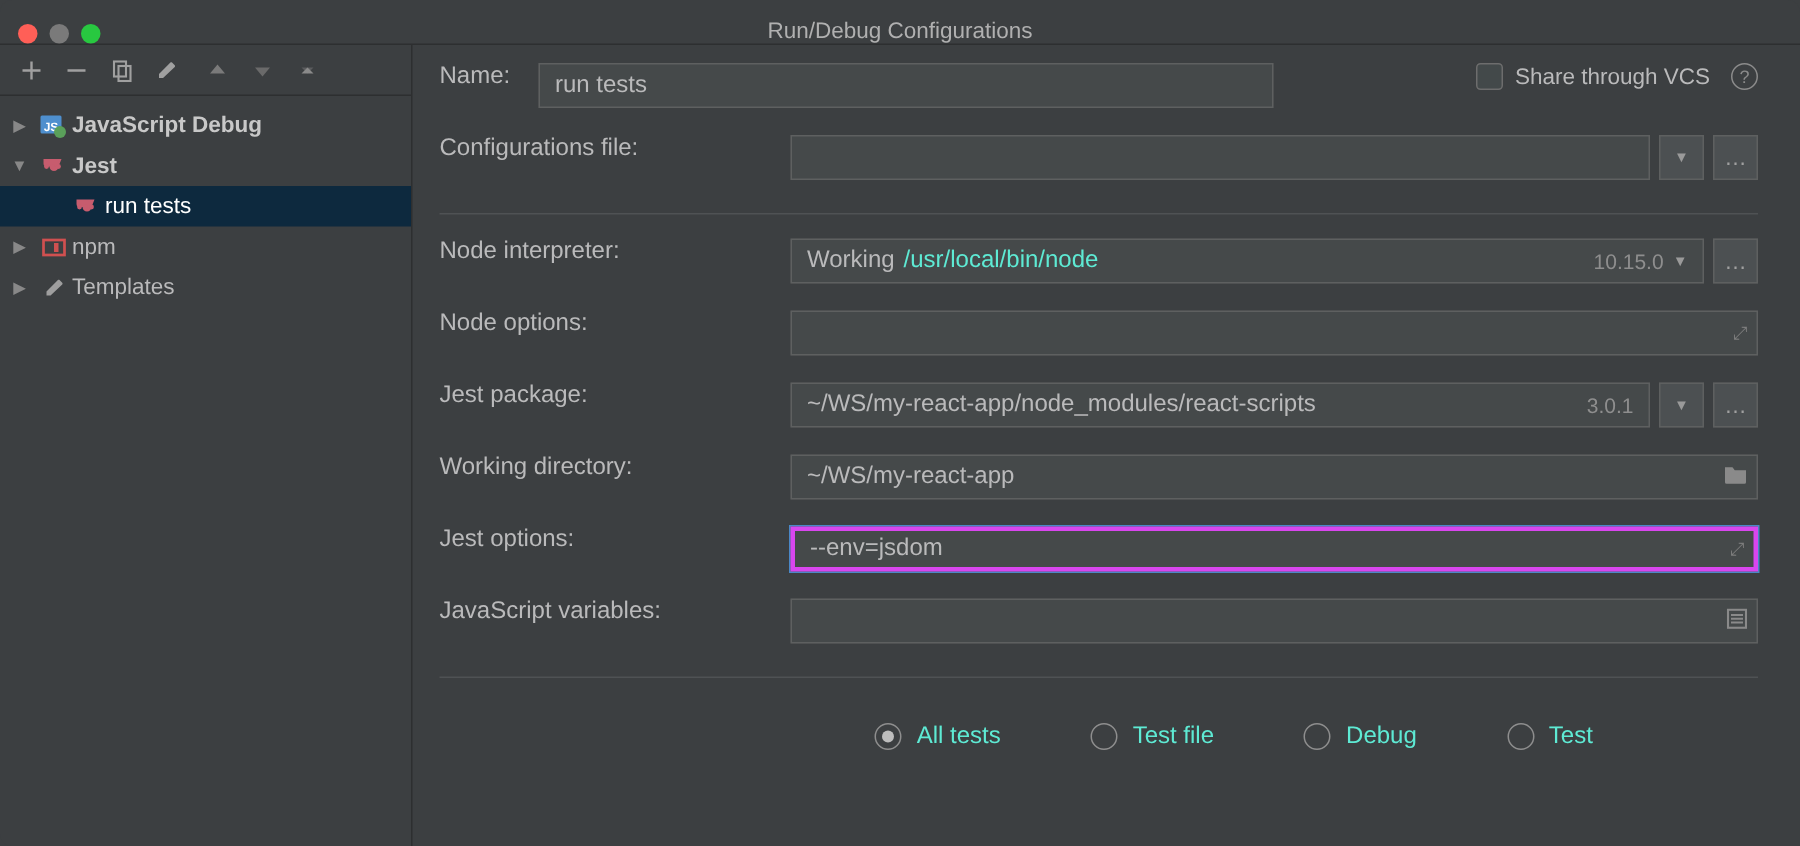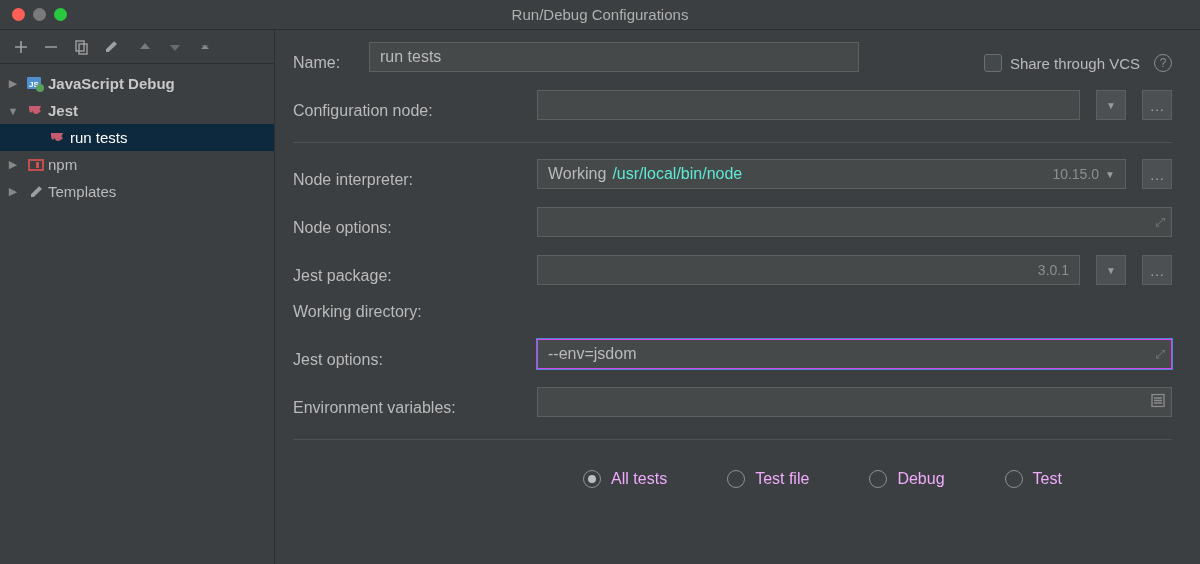--- a/index.html
+++ b/index.html
@@ -12,21 +12,21 @@
     height: 564px;
     overflow: hidden;
     border-radius: 8px;
   }
   
   .titlebar {
     height: 30px;
     background: #3c3f41;
     border-bottom: 1px solid #2d2f30;
     display: flex;
-    align-items: center;
+    align-items: flex-end;
     position: relative;
   }
   .traffic {
     display: flex;
     gap: 8px;
     padding-left: 12px;
   }
   .traffic span {
     width: 13px; height: 13px; border-radius: 50%;
     display: inline-block;
@@ -100,23 +100,23 @@
   .child { padding-left: 46px; }
   
   .main {
     flex: 1;
     padding: 12px 28px 0 18px;
     display: flex;
     flex-direction: column;
   }
   .row {
     display: flex;
-    align-items: flex-end;
+    align-items: flex-start;
     margin-bottom: 18px;
-    gap: 16px;
+    gap: 6px;
   }
   .lbl {
     width: 228px;
     color: #bababb;
     font-size: 16px;
   }
   .lbl.short { width: 60px; }
   .field {
     flex: 1;
     height: 30px;
@@ -124,21 +124,21 @@
     border: 1px solid #5e6060;
     display: flex;
     align-items: center;
     padding: 0 10px;
     color: #bababb;
     font-size: 16px;
     position: relative;
   }
   .field.empty { color: #7a7a7a; }
   .field.focused {
-    border: 1px solid #d946ef;
+    border: 3px solid #d946ef;
     box-shadow: 0 0 0 1px #4a88c7;
   }
   .field .hint { color: #5eead4; margin-left: 6px; }
   .field .right {
     margin-left: auto;
     color: #8e8e8e;
     font-size: 14px;
     display: flex;
     align-items: center;
     gap: 6px;
@@ -176,21 +176,21 @@
     border-radius: 50%;
     display: flex; align-items: center; justify-content: center;
     font-size: 12px; color: #8b8b8b;
     margin-left: 6px;
   }
   .radio-row {
     display: flex;
     gap: 60px;
     justify-content: center;
     padding: 14px 0 0 180px;
-    color: #f0abfc;
+    color: #5eead4;
     font-size: 16px;
   }
   .radio {
     display: flex; align-items: center; gap: 10px;
     cursor: pointer;
   }
   .radio-circle {
     width: 18px; height: 18px;
     border: 1.5px solid #8e8e8e;
     border-radius: 50%;
@@ -341,21 +341,21 @@
         <span>run tests</span>
       </div>
       <div class="check-row">
         <div class="checkbox"></div>
         <span>Share through VCS</span>
         <div class="help">?</div>
       </div>
     </div>
 
     <div class="row">
-      <span class="lbl">Configuration node:</span>
+      <span class="lbl">Configurations file:</span>
       <div class="field empty">
         <span></span>
       </div>
       <div class="mini-btn dd">
           <span class="dd-arrow">▼</span>
         </div>
       <div class="mini-btn">…</div>
     </div>
 
     <div class="sep"></div>
@@ -377,44 +377,53 @@
       <span class="lbl">Node options:</span>
       <div class="field empty">
         <span></span>
         <span class="expand-icon">⤢</span>
       </div>
     </div>
 
     <div class="row">
       <span class="lbl">Jest package:</span>
       <div class="field">
+        <span>~/WS/my-react-app/node_modules/react-scripts</span>
         <span class="right">
           <span>3.0.1</span>
         </span>
       </div>
       <div class="mini-btn dd">
           <span class="dd-arrow">▼</span>
         </div>
       <div class="mini-btn">…</div>
     </div>
 
     <div class="row">
       <span class="lbl">Working directory:</span>
+      <div class="field">
+        <span>~/WS/my-react-app</span>
+        <span class="expand-icon folder-icon">
+          <svg width="16" height="14" viewBox="0 0 16 14" fill="#8a8a8a">
+              <path d="M1 2h5l1.5 2H15v8a1 1 0 01-1 1H2a1 1 0 01-1-1V2z"></path>
+            </svg>
+        </span>
+      </div>
     </div>
 
     <div class="row">
       <span class="lbl">Jest options:</span>
       <div class="field focused">
         <span>--env=jsdom</span>
         <span class="expand-icon">⤢</span>
       </div>
     </div>
 
     <div class="row">
-      <span class="lbl">Environment variables:</span>
+      <span class="lbl">JavaScript variables:</span>
       <div class="field empty">
         <span></span>
         <span class="expand-icon list-icon">
           <svg width="14" height="14" viewBox="0 0 14 14" fill="none" stroke="#8a8a8a" stroke-width="1.4">
               <rect x="1" y="1" width="12" height="12"></rect>
               <line x1="3" y1="4.5" x2="11" y2="4.5"></line>
               <line x1="3" y1="7" x2="11" y2="7"></line>
               <line x1="3" y1="9.5" x2="11" y2="9.5"></line>
             </svg>
         </span>

